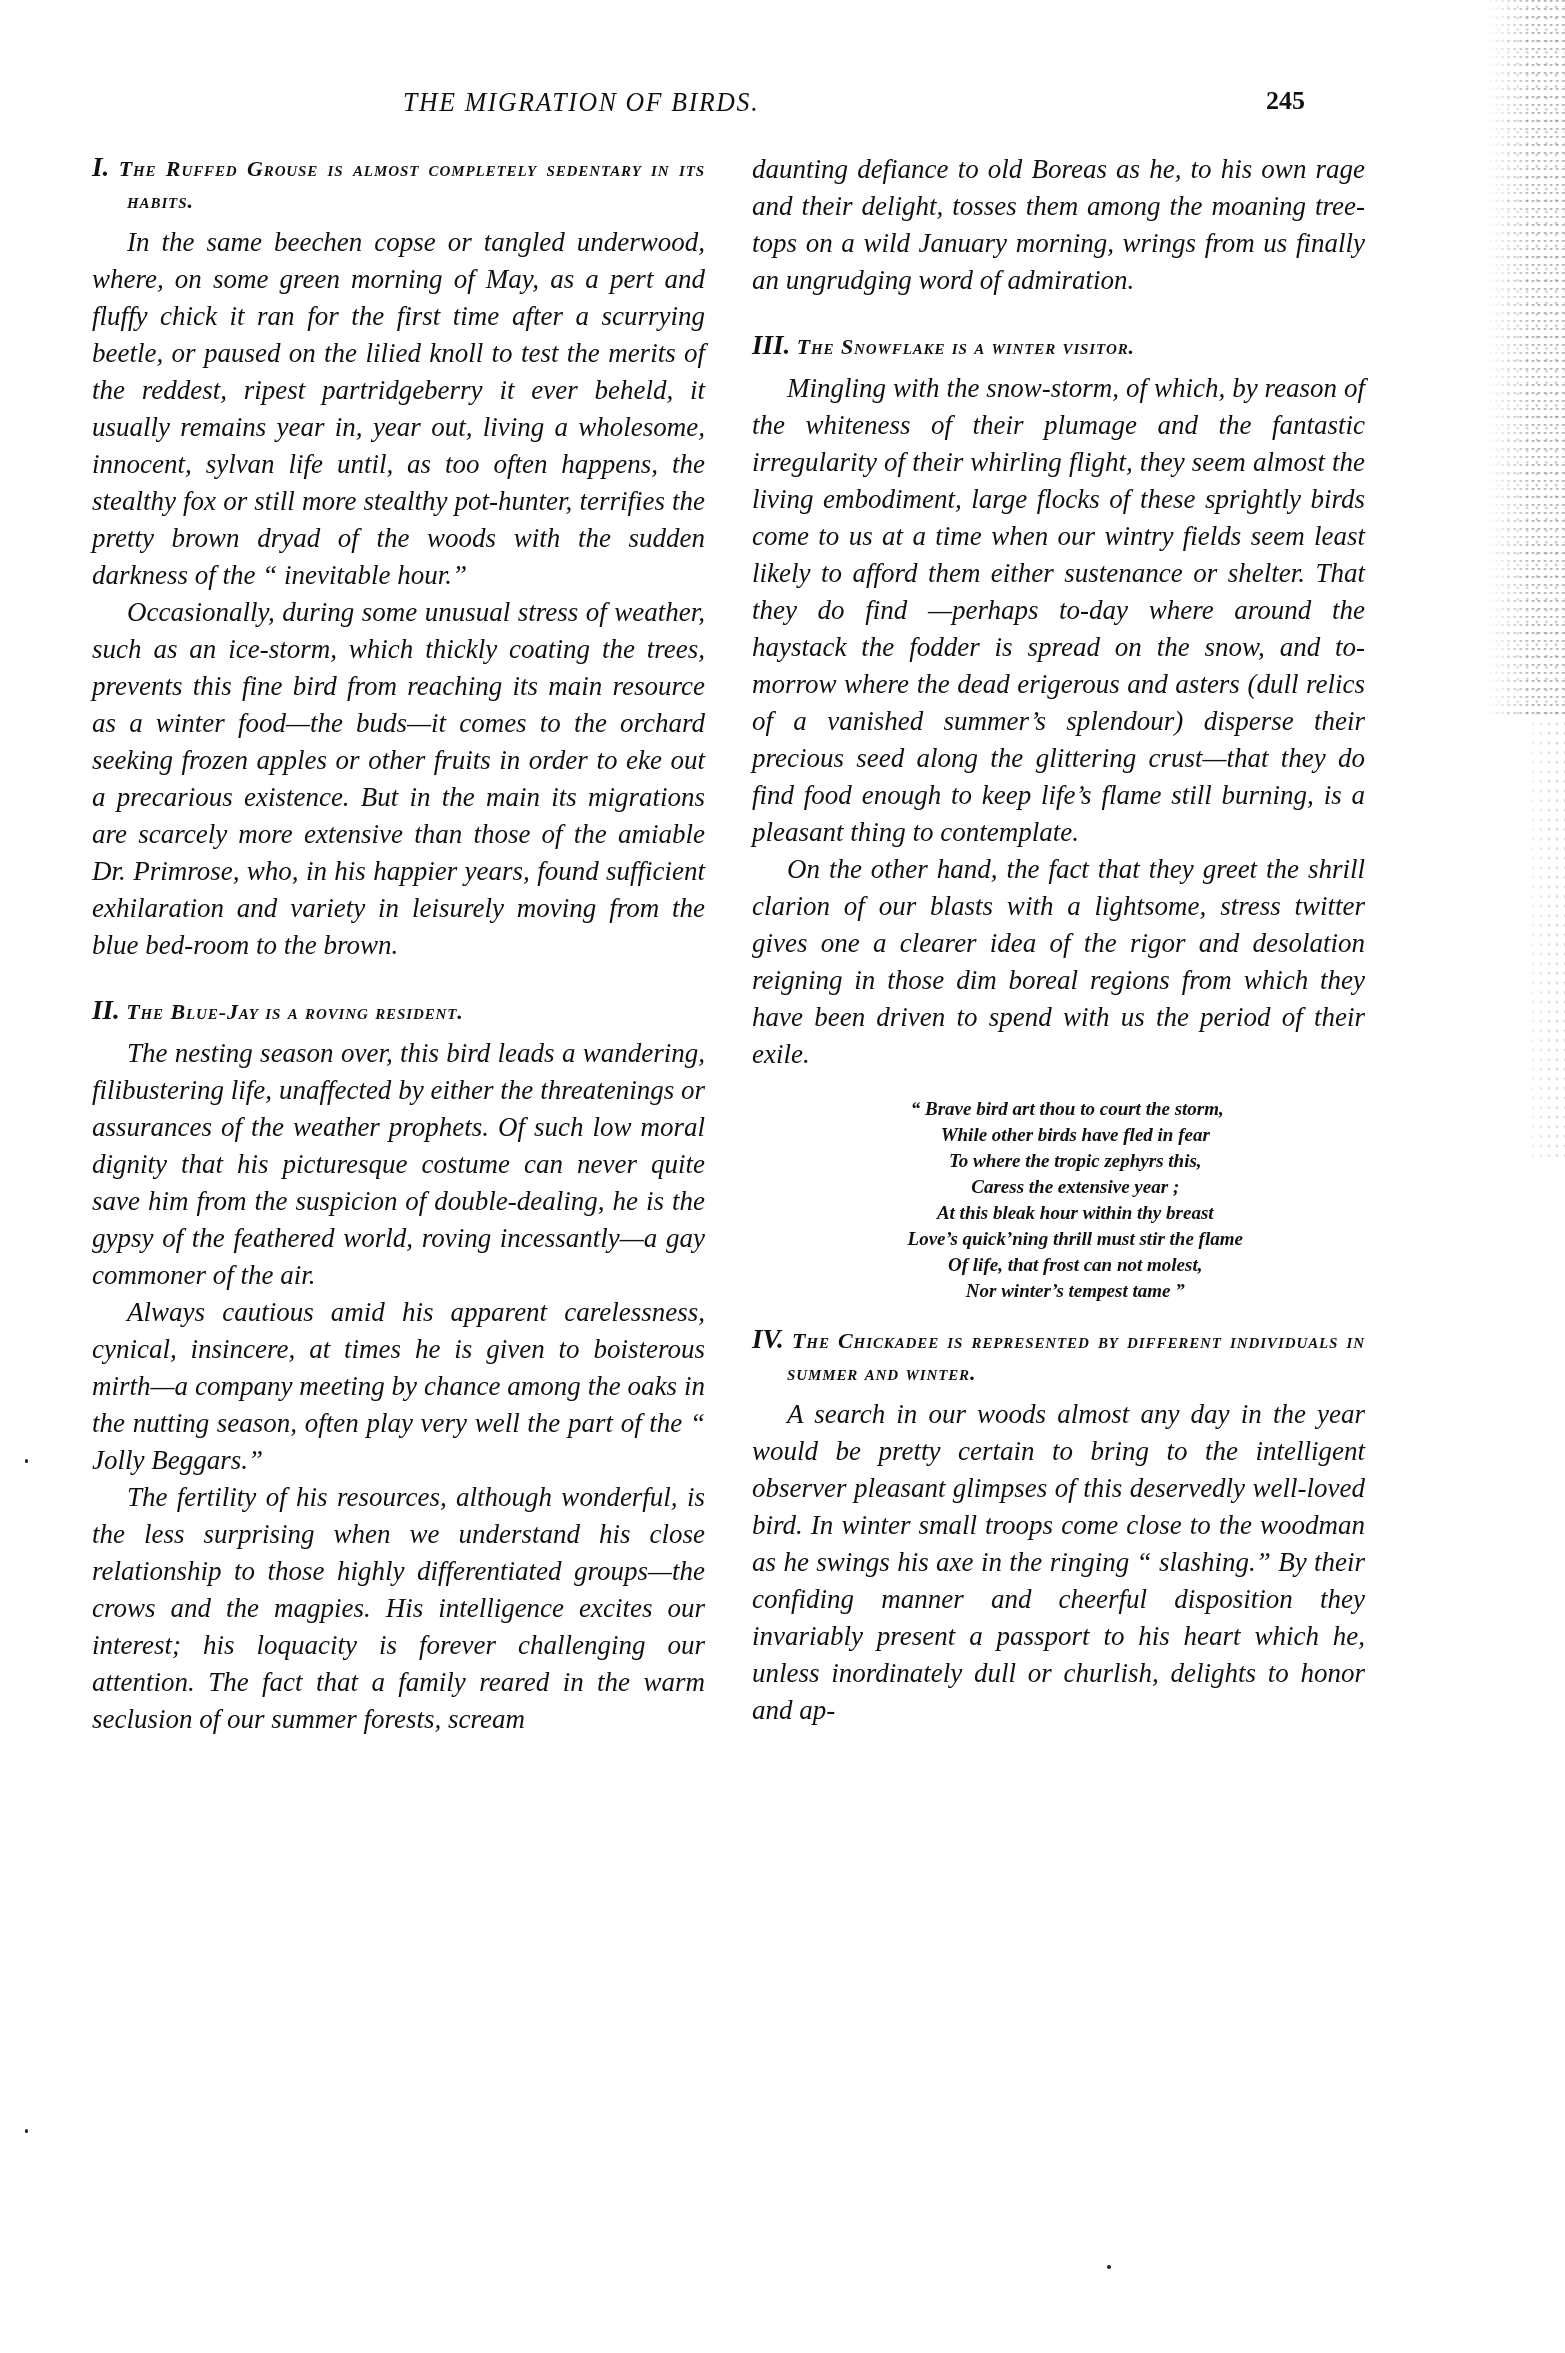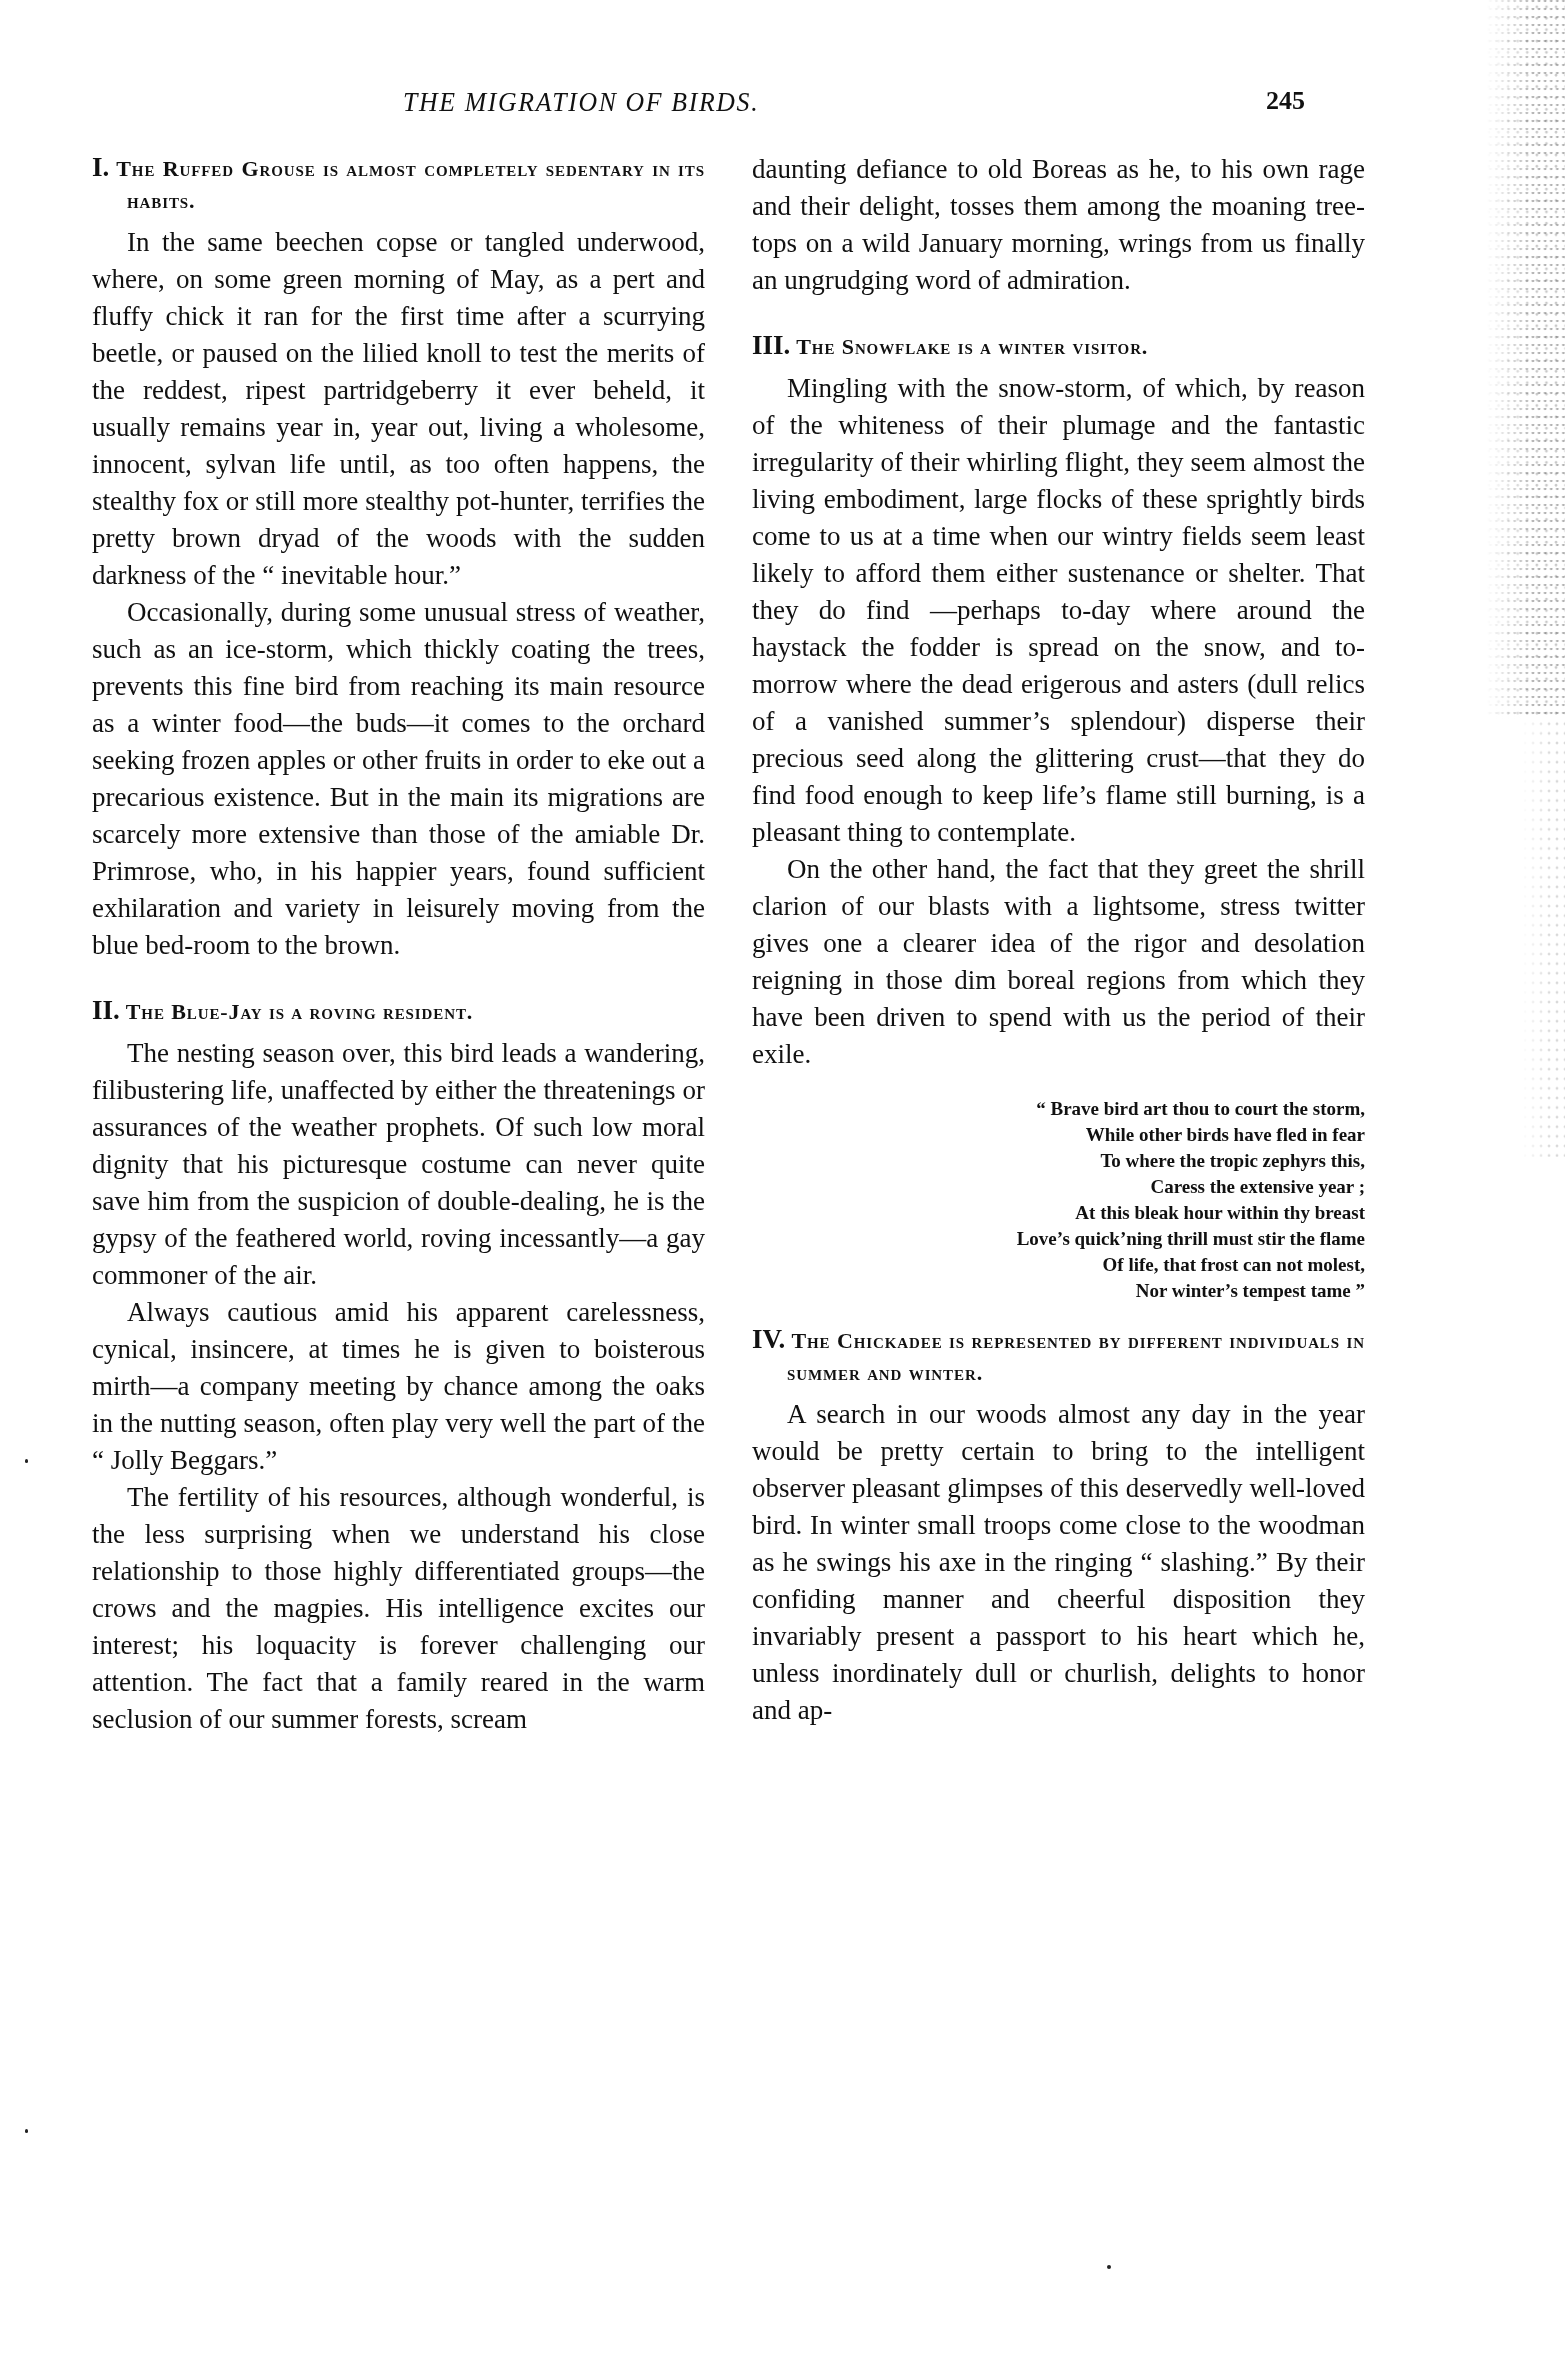--- a/index.html
+++ b/index.html
@@ -35,38 +35,39 @@
       transform: scaleX(0.92); transform-origin: left top;
     }
     .page-number {
       position: absolute; left: 1266px; top: 0;
       font-weight: bold; font-size: 26px;
     }
     .column {
       position: absolute; top: 151px; width: 613px;
       font-size: 27px; line-height: 37px;
       text-align: justify;
+      font-style: italic;
     }
     .col-left { left: 92px; }
     .col-right { left: 752px; }
     .heading {
       font-size: 22px; line-height: 32px;
       text-align: justify; letter-spacing: 0.9px;
       padding-left: 35px; text-indent: -35px;
       font-variant: small-caps;
       margin: 0 0 7px 0;
     }
     .heading .numeral { font-size: 27px; letter-spacing: 0; }
     .para { margin: 0; text-indent: 35px; }
     .para.cont { text-indent: 0; }
     .gap-before { margin-top: 30px; }
     .poem {
       margin: 23px 0 19px 0; padding-left: 17.5px;
       font-size: 19px; line-height: 26px; font-weight: bold;
-      text-align: right;
+      text-align: center;
     }
     .poem-line { display: block; padding-left: 16px; white-space: nowrap; }
     .poem-line.first { padding-left: 0; }
     .stray-mark {
       position: absolute; width: 4.4px; height: 4.4px; border-radius: 50%; background: #222;
     }
   </style>
 </head>
 <body>
 

